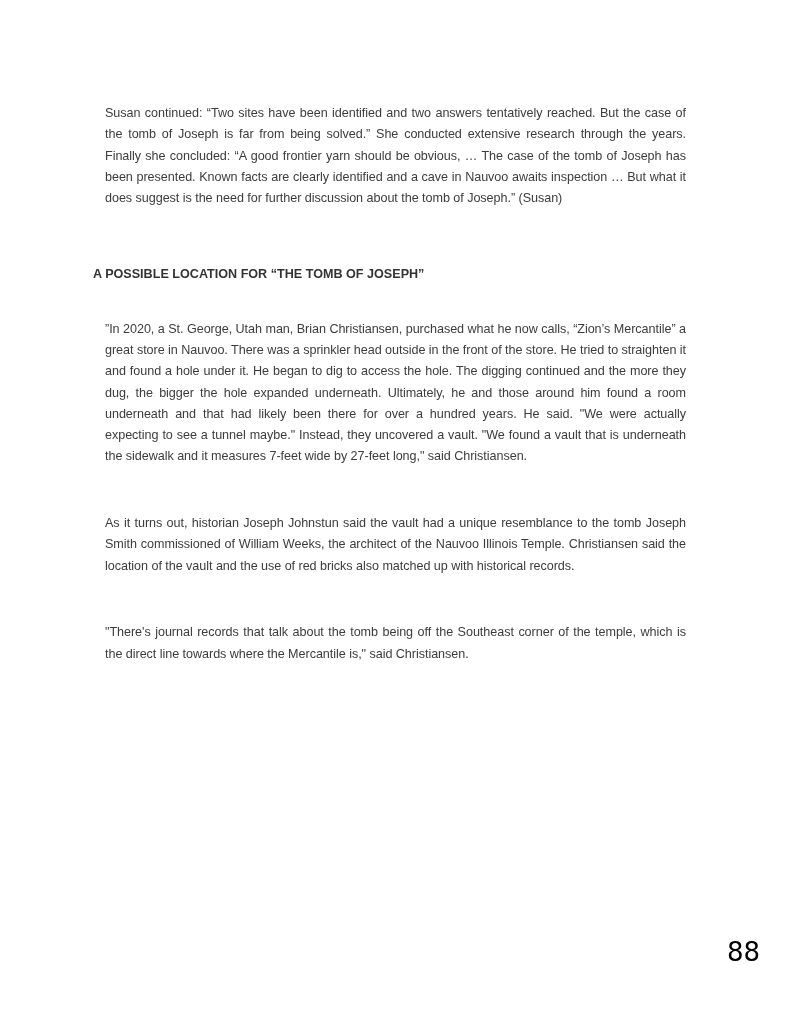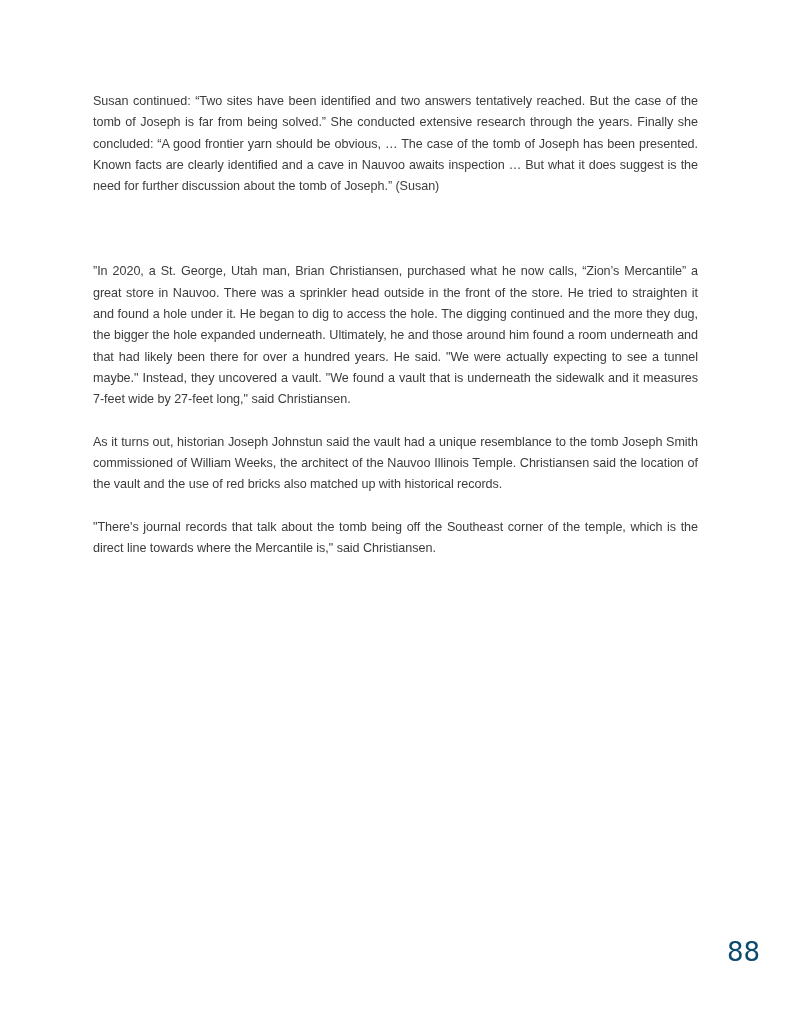--- a/index.html
+++ b/index.html
@@ -15,21 +15,21 @@
       font-family: "Liberation Sans", "DejaVu Sans", sans-serif;
       color: #3c3c3c;
     }
     .page {
       position: absolute;
       left: 93px;
       top: 91px;
       width: 605px;
     }
     .para {
-      margin: 0;
+      margin: 12px;
       font-size: 12.6px;
       line-height: 21.3px;
       text-align: justify;
       letter-spacing: -0.05px;
     }
     .para.last-left {
       text-align-last: left;
     }
     .gap {
       height: 21.3px;
@@ -39,31 +39,32 @@
       font-size: 12.6px;
       line-height: 21.3px;
       font-weight: bold;
       color: #333333;
     }
     .page-number {
       position: absolute;
       right: 31px;
       top: 937px;
       font-size: 26px;
-      color: #0c4a6e;
+      color: #000000;
       font-family: "DejaVu Sans", sans-serif;
     }
   </style>
 </head>
 <body>
 
 <div class="page">
   <p class="para last-left">Susan continued:  “Two sites have been identified and two answers tentatively reached. But the case of the tomb of Joseph is far from being solved.”   She conducted extensive research through the years.  Finally she concluded: “A good frontier yarn should be obvious, … The case of the tomb of Joseph has been presented. Known facts are clearly identified and a cave in Nauvoo awaits inspection …  But what it does suggest is the need for further discussion about the tomb of Joseph.” (Susan)</p>
   <div class="gap"></div>
   <div class="gap"></div>
+  <h2 class="heading">A POSSIBLE LOCATION FOR “THE TOMB OF JOSEPH”</h2>
   <div class="gap"></div>
   <p class="para last-left">”In 2020, a St. George, Utah man, Brian Christiansen, purchased what he now calls, “Zion’s Mercantile” a great store in Nauvoo.  There was a sprinkler head outside in the front of the store.  He tried to straighten it and found a hole under it.  He began to dig to access the hole. The digging continued and the more they dug, the bigger the hole expanded underneath. Ultimately, he and those around him found a room underneath and that had likely been there for over a hundred years.  He said. "We were actually expecting to see a tunnel maybe." Instead, they uncovered a vault.  "We found a vault that is underneath the sidewalk and it measures 7-feet wide by 27-feet long," said Christiansen.</p>
   <div class="gap"></div>
   <p class="para last-left">As it turns out, historian Joseph Johnstun said the vault had a unique resemblance to the tomb Joseph Smith commissioned of William Weeks, the architect of the Nauvoo Illinois Temple.  Christiansen said the location of the vault and the use of red bricks also matched up with historical records.</p>
   <div class="gap"></div>
   <p class="para last-left">"There's journal records that talk about the tomb being off the Southeast corner of the temple, which is the direct line towards where the Mercantile is," said Christiansen.</p>
 </div>
 
 <div class="page-number">88</div>
 

